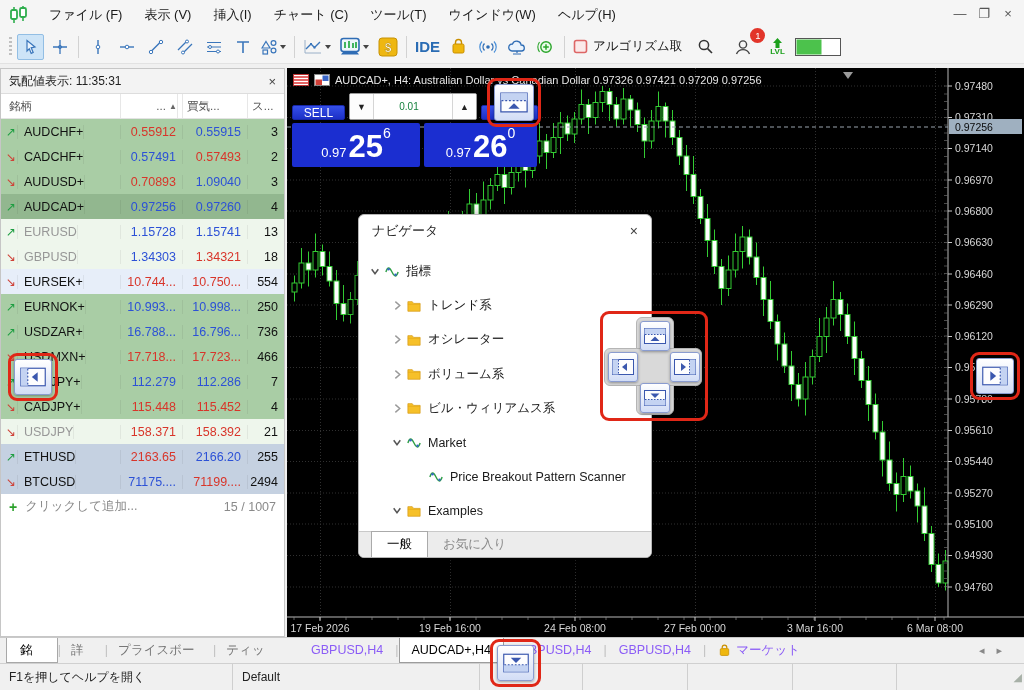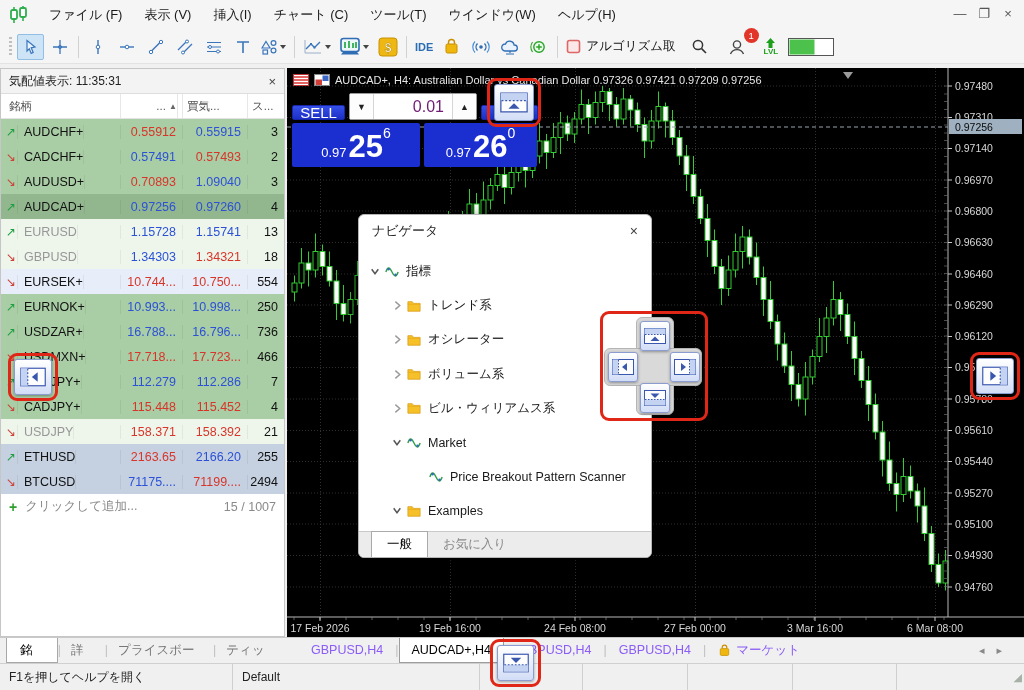--- a/index.html
+++ b/index.html
@@ -53,28 +53,28 @@
   .c-red{color:#d8352a;}
   .c-blue{color:#2c51d6;}
   .mw-footer{height:25px;display:flex;align-items:center;font-size:12.5px;color:#8a8a8a;padding:0 8px;}
   .mw-plus{color:#2ba12b;font-weight:bold;margin-right:8px;font-size:14px;}
   .mw-count{margin-left:auto;}
   
   .chart-area{position:absolute;left:287px;top:4px;right:0;bottom:0;background:#000;overflow:hidden;}
   .chart-header{position:absolute;left:6px;top:6px;display:flex;align-items:center;gap:5px;color:#e6e6e6;font-size:11px;white-space:nowrap;}
   .trade-panel{position:absolute;left:5px;top:25px;width:250px;}
   .tp-row{display:flex;height:27px;}
-  .tp-btn{background:linear-gradient(#3550e8,#1c2fc6);color:#fff;font-size:15px;display:flex;align-items:center;justify-content:center;border-radius:2px;border:1px solid #1626a8;margin-top:12px;}
+  .tp-btn{background:linear-gradient(#3550e8,#1c2fc6);color:#fff;font-size:12px;display:flex;align-items:center;justify-content:center;border-radius:2px;border:1px solid #1626a8;margin-top:12px;}
   .tp-btn.sell{width:53px;}
   .tp-btn.buy{width:57px;margin-left:4px;}
   .tp-vol{display:flex;width:128px;margin-left:4px;background:#fff;border:1px solid #9a9a9a;border-radius:2px;overflow:hidden;}
   .tp-dec,.tp-inc{width:24px;display:flex;align-items:center;justify-content:center;font-size:9px;color:#222;background:#fdfdfd;}
   .tp-dec{border-right:1px solid #d5d5d5;}
   .tp-inc{border-left:1px solid #d5d5d5;}
-  .tp-val{flex:1;text-align:right;font-size:16px;line-height:25px;padding-right:8px;color:#701a75;}
+  .tp-val{flex:1;text-align:center;font-size:10px;line-height:25px;padding-right:8px;color:#15803d;}
   .tp-prices{display:flex;margin-top:3px;}
   .tp-price{background:#1b2ed0;color:#fff;height:44px;display:flex;align-items:flex-end;justify-content:center;padding-bottom:6px;border-radius:2px;}
   .tp-price.sellp{width:128px;}
   .tp-price.buyp{width:113px;margin-left:4px;}
   .tp-price .sm{font-size:13px;margin-right:2px;line-height:1.2;}
   .tp-price .big{font-size:31px;font-weight:bold;line-height:0.9;}
   .tp-price .sup{font-size:14px;align-self:flex-start;margin-top:2px;}
   
   .navigator{position:absolute;left:71px;top:146px;width:294px;height:344px;background:#fff;border:1px solid #b5b5b5;border-radius:6px;box-shadow:0 5px 18px rgba(0,0,0,0.5);overflow:hidden;}
   .nav-title{height:32px;display:flex;align-items:center;padding:0 13px;font-size:13px;color:#222;}
@@ -214,21 +214,21 @@
       <span class="caret"></span>
     </div>
     <div class="tbtn">
       <svg width="20" height="20" viewBox="0 0 20 20">
           <rect x="1" y="1" width="18" height="18" rx="3" fill="#eeb711" stroke="#c79204"></rect>
           <text x="10" y="14.5" text-anchor="middle" font-size="12" font-weight="bold" fill="#fff" stroke="#b88a00" stroke-width="0.5">$</text>
         </svg>
     </div>
     <div class="sep"></div>
     <div class="tbtn-wide">
-        <span class="ide-label" style="font-size:11px;">IDE</span>
+        <span class="ide-label" style="font-size:15px;">IDE</span>
       </div>
     <div class="tbtn">
       <svg width="17" height="17" viewBox="0 0 17 17">
           <path d="M5.5 6 V4.5 a3 3 0 0 1 6 0 V6" fill="none" stroke="#c98f00" stroke-width="1.4"></path>
           <rect x="3" y="6" width="11" height="9" rx="1.5" fill="#efb70e" stroke="#c98f00"></rect>
         </svg>
     </div>
     <div class="tbtn">
       <svg width="20" height="16" viewBox="0 0 20 16">
           <circle cx="10" cy="8" r="1.8" fill="#2f6db5"></circle>

